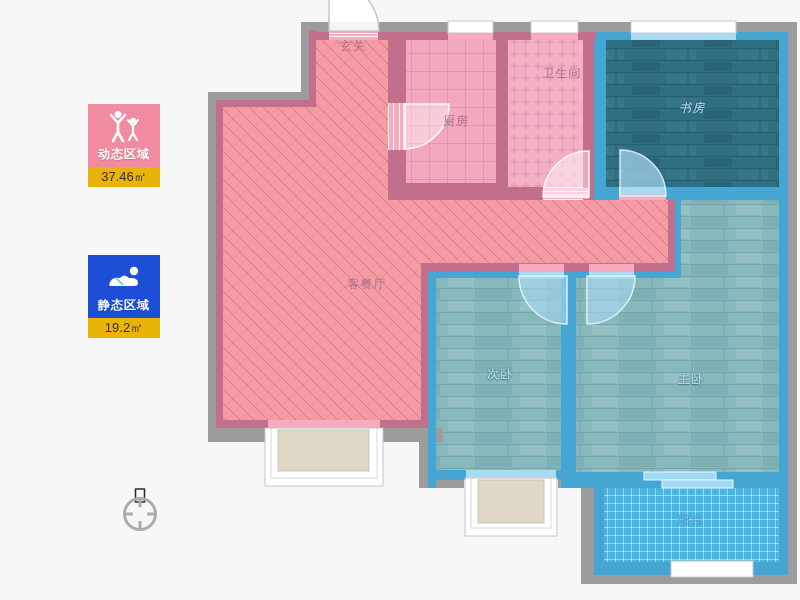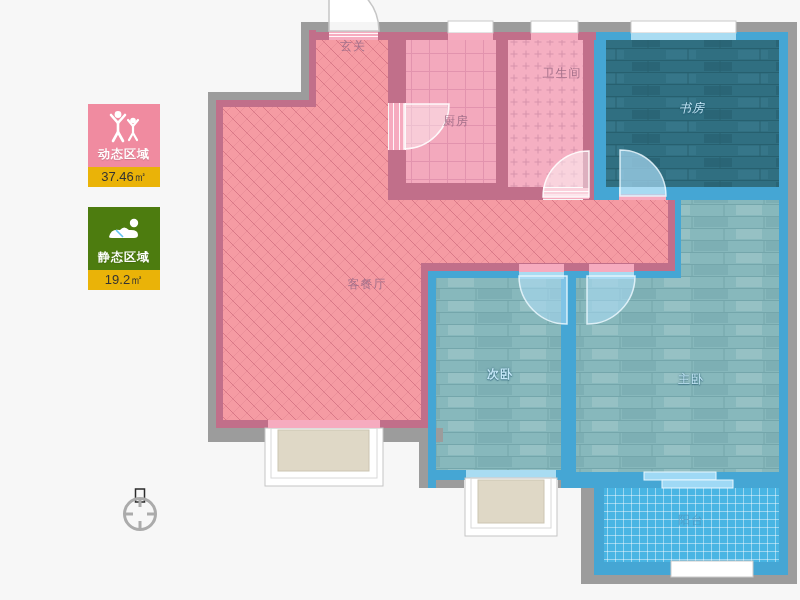--- a/index.html
+++ b/index.html
@@ -23,21 +23,21 @@
     color:#fff;font-weight:bold;font-size:12px;letter-spacing:1px;
     padding-bottom:4px;text-shadow:0 1px 1px rgba(0,0,0,0.15);white-space:nowrap;
   }
   .legend-item .area-strip{
     width:72px;height:20px;background:#eab308;color:#333;
     font-size:13px;display:flex;align-items:center;justify-content:center;white-space:nowrap;
   }
   #legend-dynamic{left:72px;top:104px;}
   #legend-dynamic .box{background:#F08BA0;}
   #legend-static{left:72px;top:207px;}
-  #legend-static .box{background:#4d7c0f;}
+  #legend-static .box{background:#1d4ed8;margin-top:48px;}
 
   
   .room-label{
     position:absolute;transform:translate(-50%,-50%);
     font-size:12px;letter-spacing:1px;white-space:nowrap;pointer-events:none;
   }
   .room-label.pinkroom{color:#A4708A;}
   .room-label.blueroom{color:#C5E8F8;text-shadow:0 0 2px rgba(25,80,105,0.85),0 1px 1px rgba(25,80,105,0.5);}
   .room-label.balconyroom{color:#4E9CC6;}
 </style>
@@ -207,21 +207,21 @@
     <circle cx="124" cy="514" r="15.5" fill="none" stroke="#ABABAB" stroke-width="3"></circle>
     <path d="M124,500 V507 M124,521 V528 M110,514 H117 M131,514 H138" stroke="#ABABAB" stroke-width="3" fill="none"></path>
   </g>
 </svg>
 
 <div class="room-label pinkroom" style="left:337px;top:46px;">玄关</div>
 <div class="room-label pinkroom" style="left:440px;top:121px;">厨房</div>
 <div class="room-label pinkroom" style="left:546px;top:73px;">卫生间</div>
 <div class="room-label blueroom" style="left:676px;top:108px;font-style:italic;">书房</div>
 <div class="room-label pinkroom" style="left:351px;top:244px;margin-top:40px;">客餐厅</div>
-<div class="room-label blueroom" style="left:484px;top:374px;font-weight:bold;">次卧</div>
+<div class="room-label blueroom" style="left:484px;top:374px;">次卧</div>
 <div class="room-label blueroom" style="left:675px;top:351px;margin-top:28px;">主卧</div>
 <div class="room-label balconyroom" style="left:675px;top:520px;">阳台</div>
 
 <div class="legend-item" id="legend-dynamic">
   <div class="box">
     <svg width="40" height="36" viewBox="0 0 40 36">
       <g stroke="#FFFFFF" stroke-width="2.6" stroke-linecap="round" fill="none">
         <path d="M7,4 L14,12 M21,4 L14,12"></path>
         <path d="M14,11 V21"></path>
         <path d="M14,21 L9,30 M14,21 L19,30"></path>

